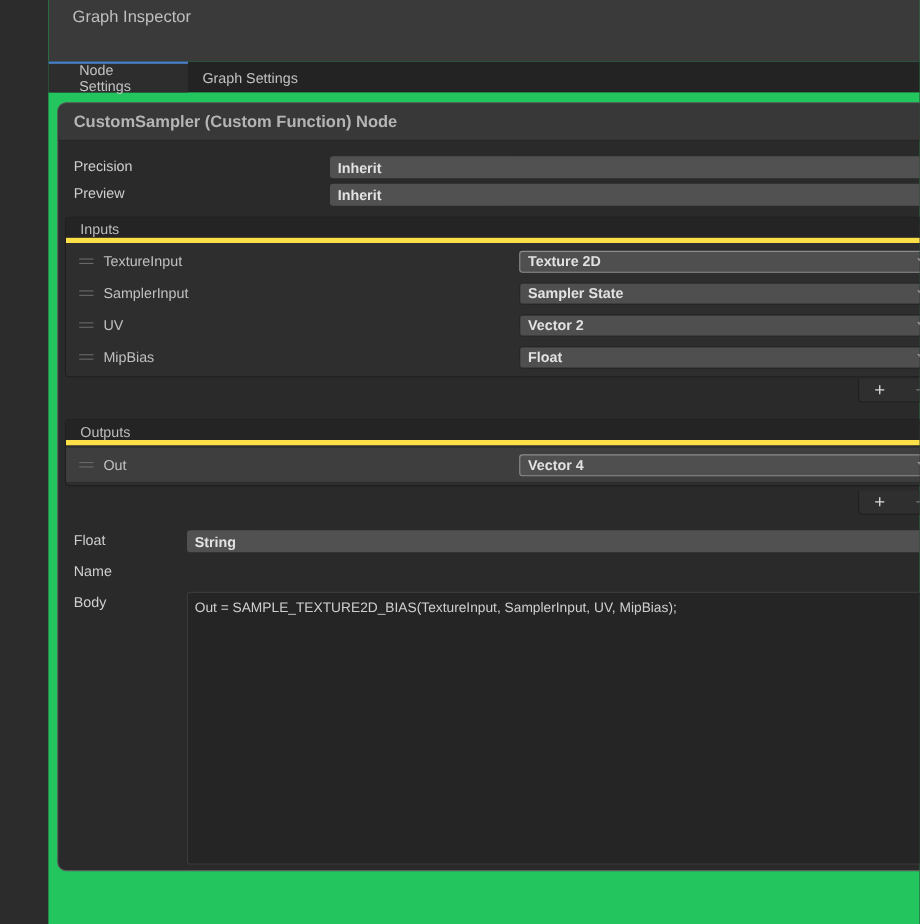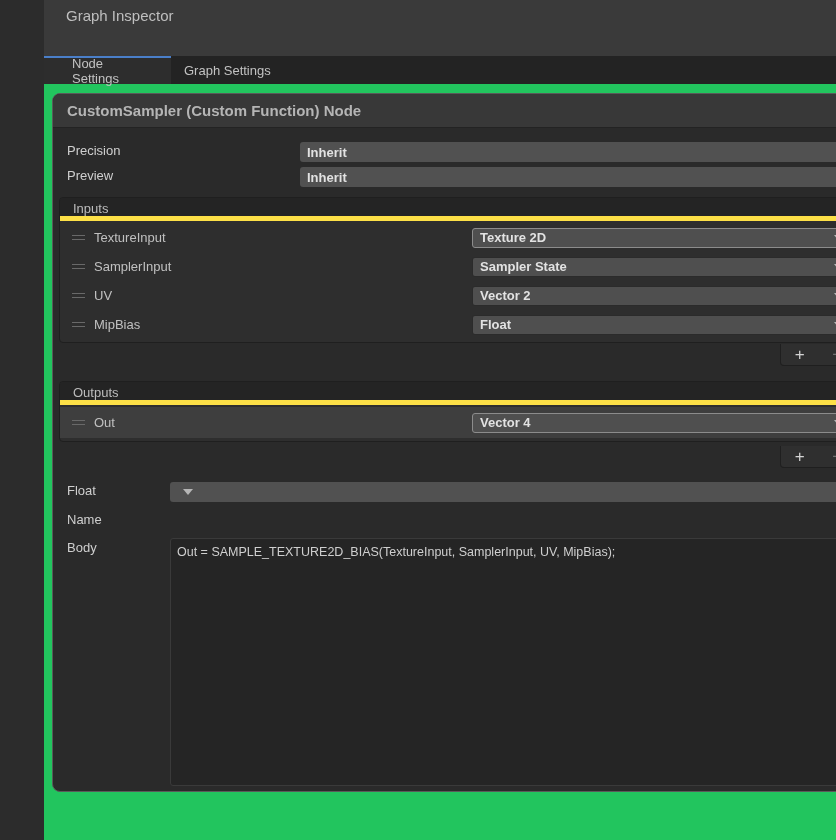--- a/index.html
+++ b/index.html
@@ -169,20 +169,21 @@
           </div>
         </div>
     </div>
     <div class="listfooter" style="left:727px; top:352px;">
       <span class="lf-btn">+</span>
       <span class="lf-btn minus">−</span>
     </div>
 
     <div class="lbl" style="left:14px; top:389px;">Float</div>
     <div class="dd" style="left:117px; top:388px; width:687px;">
+      <span class="ddval">String</span>
       <span class="arrow"></span>
     </div>
 
     <div class="lbl" style="left:14px; top:418px;">Name</div>
 
     <div class="lbl" style="left:14px; top:446px;">Body</div>
     <textarea class="tarea" style="left: 117px; top: 444px; width: 687px; height: 248px;" spellcheck="false">Out = SAMPLE_TEXTURE2D_BIAS(TextureInput, SamplerInput, UV, MipBias);</textarea>
   </div>
 
 </div>

